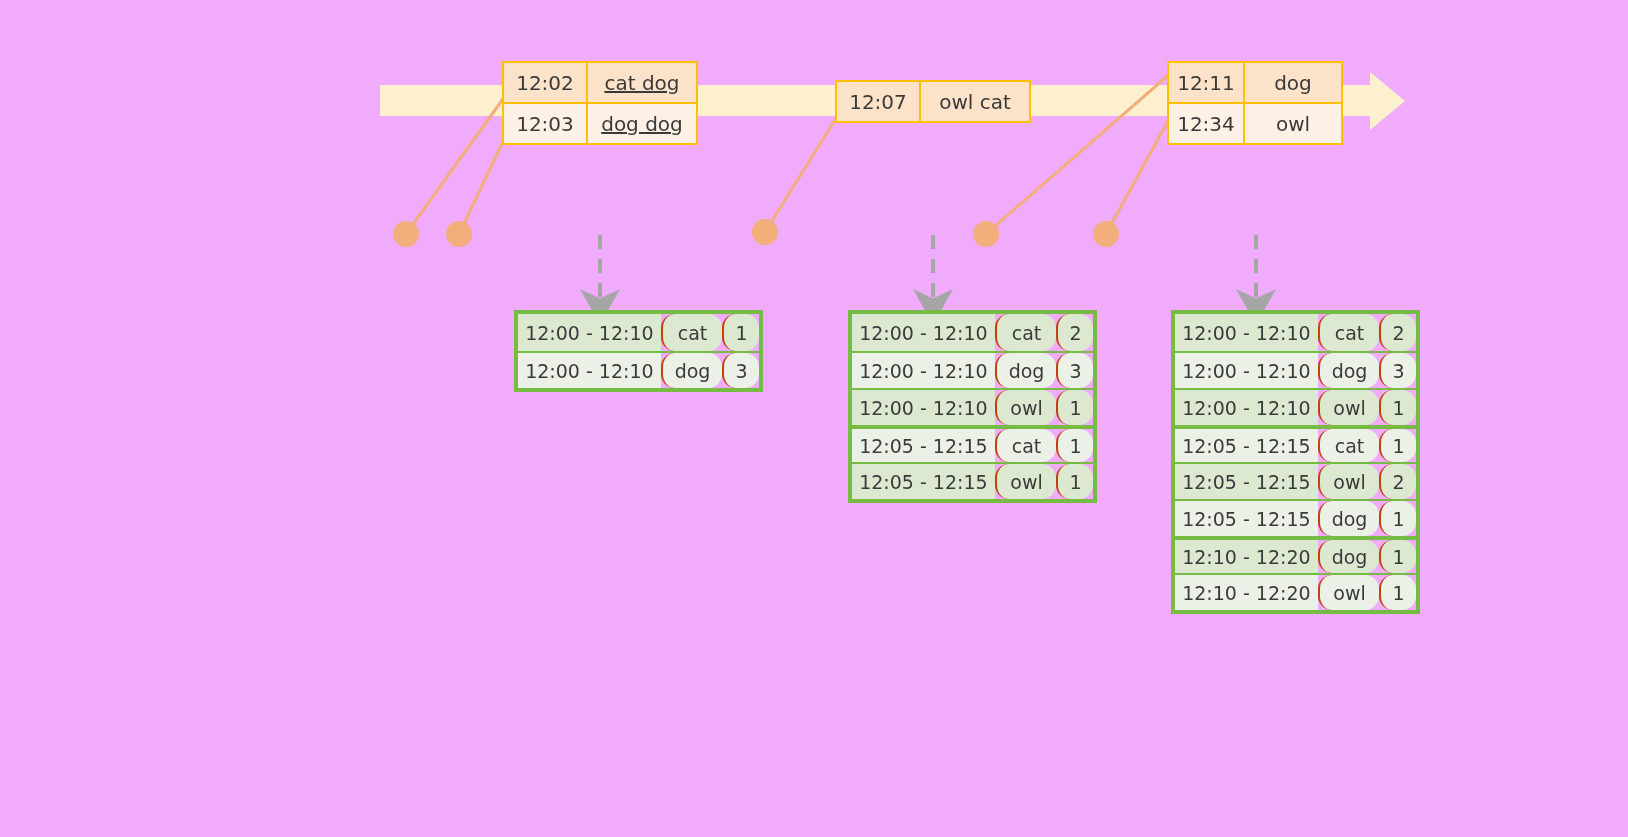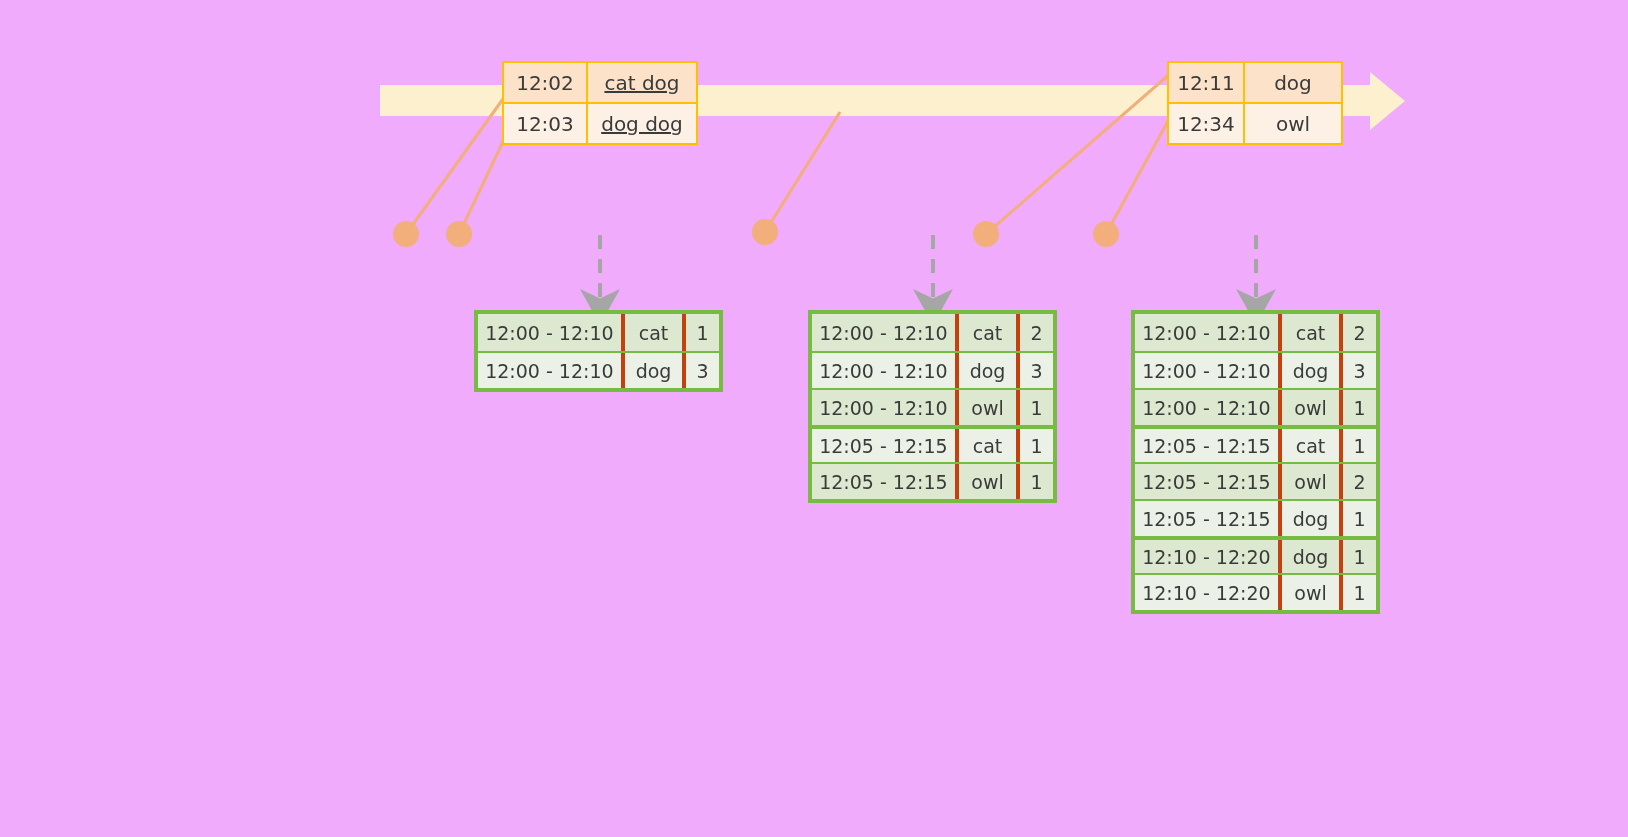--- a/index.html
+++ b/index.html
@@ -96,41 +96,42 @@
     pointer-events: none;
   }
 
   
   .result-table {
     position: absolute;
     border: 4px solid #76BC43;
     box-sizing: border-box;
     display: flex;
     flex-direction: column;
+    margin-left: 40px;
   }
   .res-row {
     display: flex;
     flex-direction: row;
     height: 37px;
     box-sizing: border-box;
   }
   .res-row + .res-row { border-top: 2px solid #76BC43; }
   .res-row.grp-end + .res-row { border-top: 4px solid #76BC43; }
   .res-row.shade .cell { background: #DCE9D0; }
   .res-row.light .cell { background: #EBF1E6; }
 
   .cell {
     display: flex;
     align-items: center;
     justify-content: center;
     font-size: 19px;
     color: #3a3a3a;
     box-sizing: border-box;
   }
-  .cell + .cell { border-left: 4px solid #c2410c; }
+  .cell + .cell { border-left: 2px solid #c2410c; border-radius: 14px; }
 
   #result-table-1 { left: 474px; top: 310px; width: 249px; }
   #result-table-1 .c-window { width: 144px; }
   #result-table-1 .c-word   { width: 62px; }
   #result-table-1 .c-count  { width: 37px; }
 
   #result-table-2 { left: 808px; top: 310px; width: 249px; }
   #result-table-2 .c-window { width: 144px; }
   #result-table-2 .c-word   { width: 62px; }
   #result-table-2 .c-count  { width: 37px; }
@@ -179,20 +180,26 @@
     <div class="event-row shade">
       <div class="ev-time">12:02</div>
       <div class="ev-words">cat dog</div>
     </div>
     <div class="event-row light">
       <div class="ev-time">12:03</div>
       <div class="ev-words">dog dog</div>
     </div>
   </div>
 
+  <div class="event-box" id="event-box-2">
+    <div class="event-row shade">
+      <div class="ev-time">12:07</div>
+      <div class="ev-words">owl cat</div>
+    </div>
+  </div>
 
   <div class="event-box" id="event-box-3">
     <div class="event-row shade">
       <div class="ev-time">12:11</div>
       <div class="ev-words">dog</div>
     </div>
     <div class="event-row light">
       <div class="ev-time">12:34</div>
       <div class="ev-words">owl</div>
     </div>

